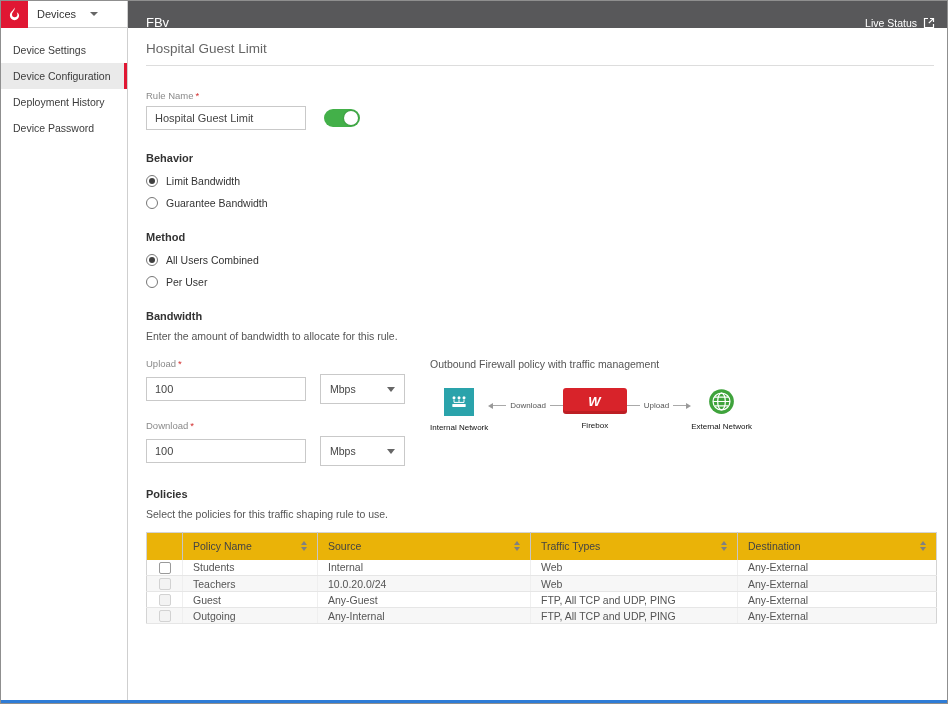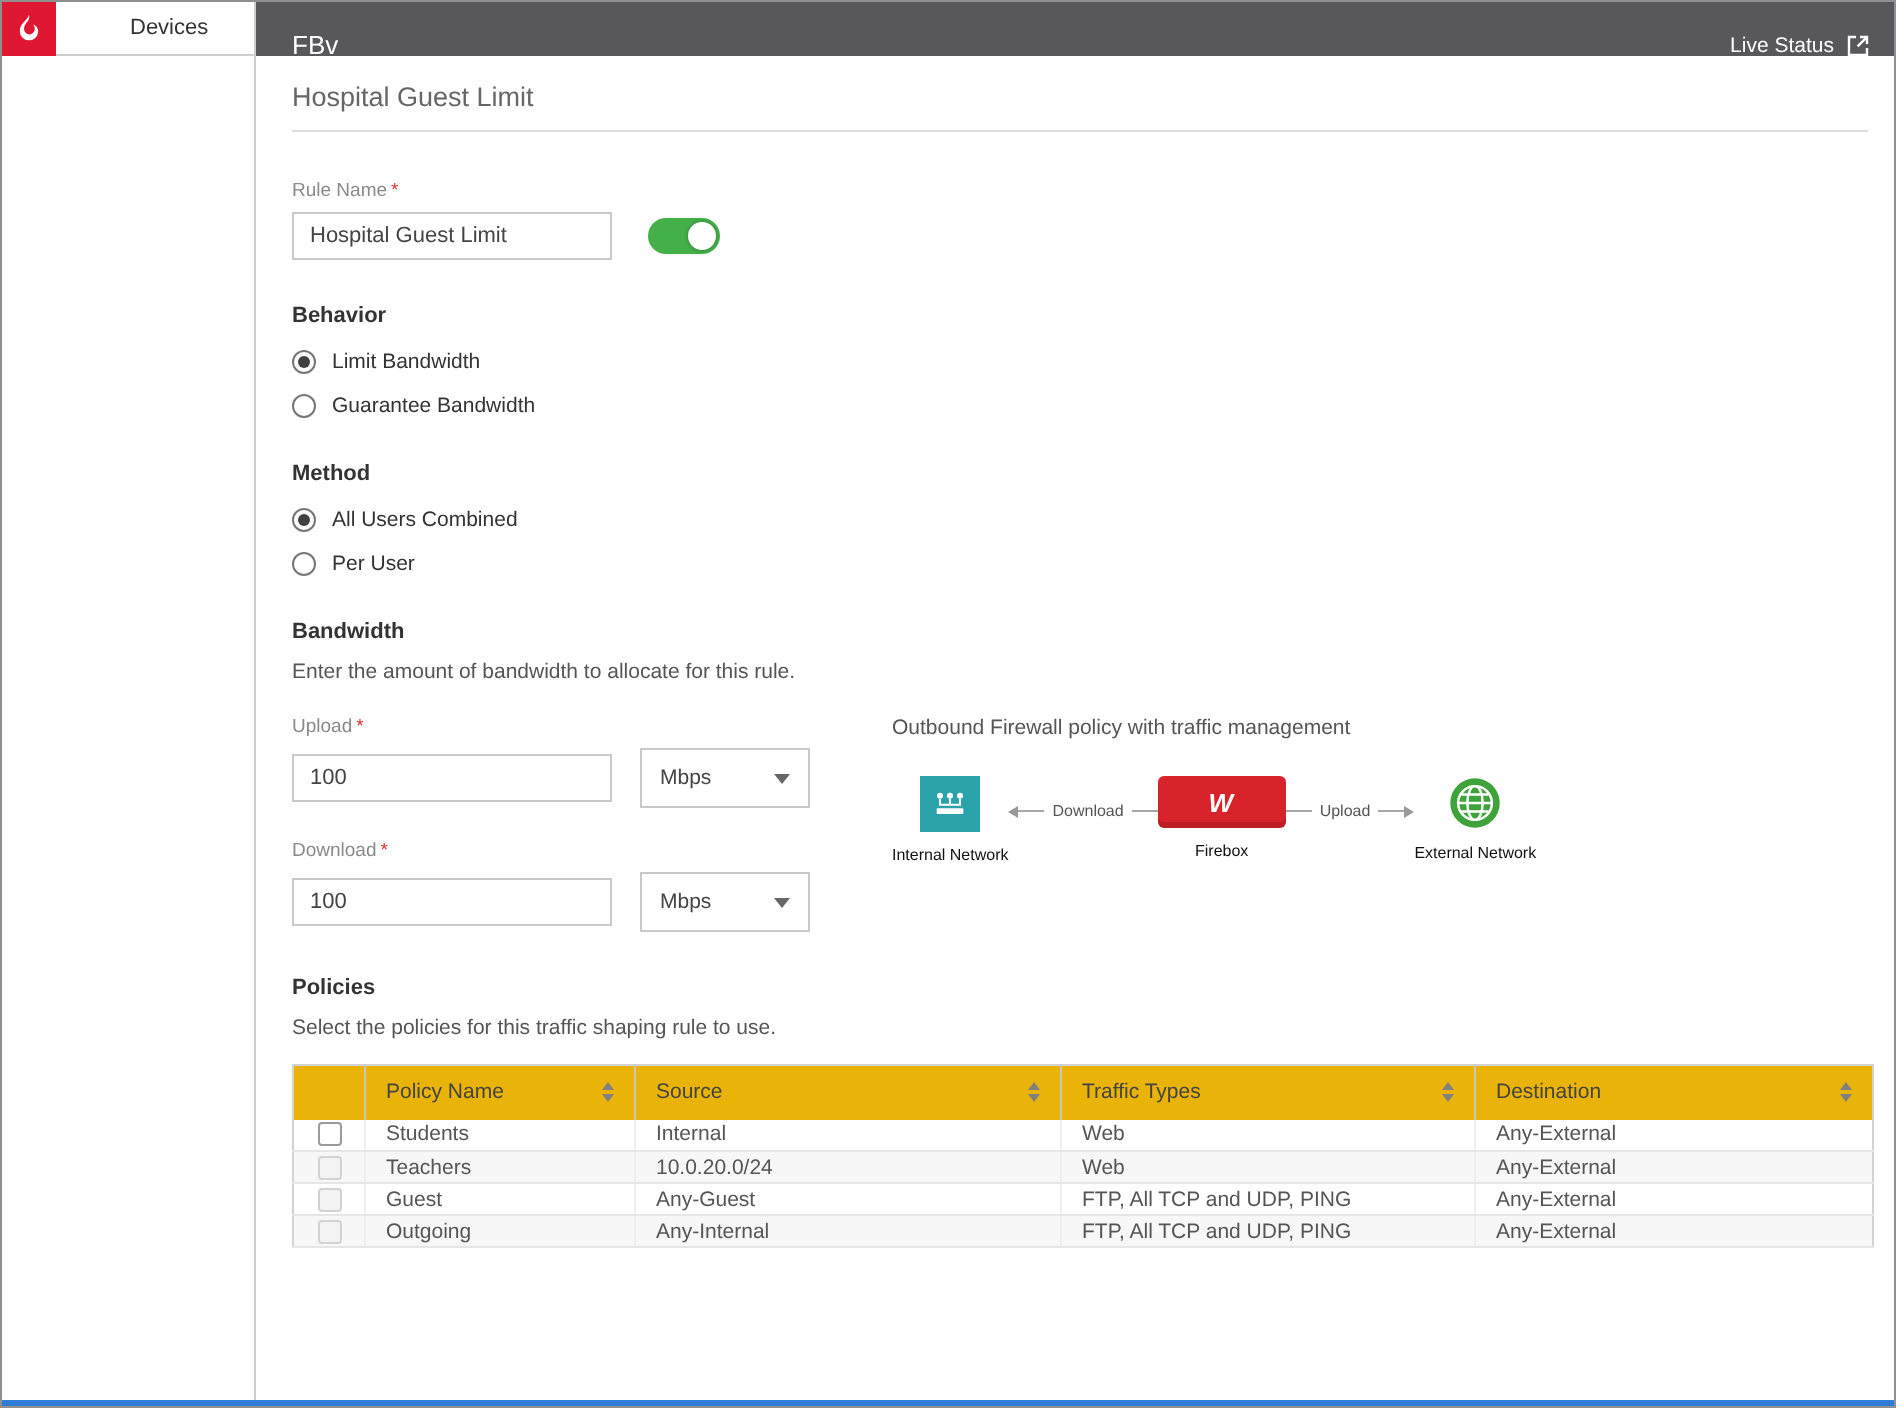--- a/index.html
+++ b/index.html
@@ -6,21 +6,21 @@
   html,body { background:#fff; }
   body { font-family: "Liberation Sans", sans-serif; }
 
   .app { width:948px; height:704px; border:1px solid #8f8f8f; background:#fff;
          display:flex; position:relative; overflow:hidden; }
   .bottom-accent { position:absolute; left:0; right:0; bottom:0; height:3px; background:#2e7cd6; z-index:5; }
 
   
   .sidebar { width:127px; min-width:127px; background:#fff; border-right:1px solid #cfcfcf;
              display:flex; flex-direction:column; }
-  .sidebar-header { height:27px; display:flex; align-items:center; border-bottom:1px solid #cfcfcf;gap:28px; }
+  .sidebar-header { height:27px; display:flex; align-items:center; border-bottom:1px solid #cfcfcf; }
   .logo { width:27px; height:27px; background:#e01733; display:flex; align-items:center; justify-content:center; flex:0 0 27px; }
   .sidebar-header .devices-label { font-size:11px; color:#333; margin-left:9px; }
   .caret-down { width:0; height:0; border-left:4px solid transparent; border-right:4px solid transparent;
                 border-top:4px solid #666; margin-left:14px; }
   .nav { padding-top:9px; }
   .nav-item { font-size:10.5px; color:#3c3c3c; padding:7px 12px; position:relative; cursor:pointer; }
   .nav-item.active { background:#eaeaea; }
   .nav-item.active::after { content:""; position:absolute; right:0; top:0; bottom:0; width:3px; background:#e01733; }
 
   
@@ -61,21 +61,21 @@
 
   .bandwidth-section { position:relative; }
   .bw-field { margin-top:16px; }
   .bw-inputs { display:flex; align-items:center; gap:14px; }
   .unit-select { width:85px; height:24px; border:1px solid #c9c9c9; background:#fff; font-size:10.5px; color:#444;
                  display:flex; align-items:center; justify-content:space-between; padding:14px 9px; cursor:pointer; }
   .chev { width:0; height:0; border-left:4px solid transparent; border-right:4px solid transparent;
           border-top:5px solid #666; }
 
   
-  .diagram { position:absolute; left:300px; top:0; width:320px; }
+  .diagram { position:absolute; left:284px; top:0; width:320px; }
   .diagram-title { font-size:10.5px; color:#555; }
   .diagram-row { display:flex; align-items:flex-start; margin-top:18px; }
   .node { display:flex; flex-direction:column; align-items:center; }
   .node-label { font-size:8px; font-weight:normal; color:#111; margin-top:7px; white-space:nowrap; }
   .icon-internal { width:30px; height:28px; background:#2aa3ab; display:flex; align-items:center; justify-content:center; }
   .firebox-img { width:64px; height:26px; background:#d8232a; border-radius:3px; color:#fff;
                  display:flex; align-items:center; justify-content:center;
                  font-style:italic; font-weight:bold; font-size:13px; letter-spacing:1px;
                  box-shadow:inset 0 -3px 0 rgba(0,0,0,.12); }
   .icon-external { width:27px; height:27px; }
@@ -119,20 +119,26 @@
   <aside class="sidebar">
     <div class="sidebar-header">
       <div class="logo">
         <svg width="17" height="17" viewBox="0 0 24 24">
           <path d="M12 2c1.2 4.5-3.5 5.8-3.5 10a3.8 3.8 0 0 0 7.6 0c0-2-1.2-3.2-1.2-3.2s3.6 1.2 3.6 4.7a6.5 6.5 0 1 1-13 0C5.5 7.8 10.8 6.5 12 2z" fill="#ffffff"></path>
         </svg>
       </div>
       <span class="devices-label">Devices</span>
       <span class="caret-down"></span>
     </div>
+    <nav class="nav">
+      <div class="nav-item">Device Settings</div>
+      <div class="nav-item active">Device Configuration</div>
+      <div class="nav-item">Deployment History</div>
+      <div class="nav-item">Device Password</div>
+    </nav>
   </aside>
 
   <div class="main">
     <header class="topbar">
       <span class="device-title">FBv</span>
       <span class="spacer"></span>
       <span class="live-status">
         <span>Live Status</span>
         <svg width="12" height="12" viewBox="0 0 12 12">
           <path d="M5 1.5H1.5v9h9V7" fill="none" stroke="#fff" stroke-width="1.2"></path>

